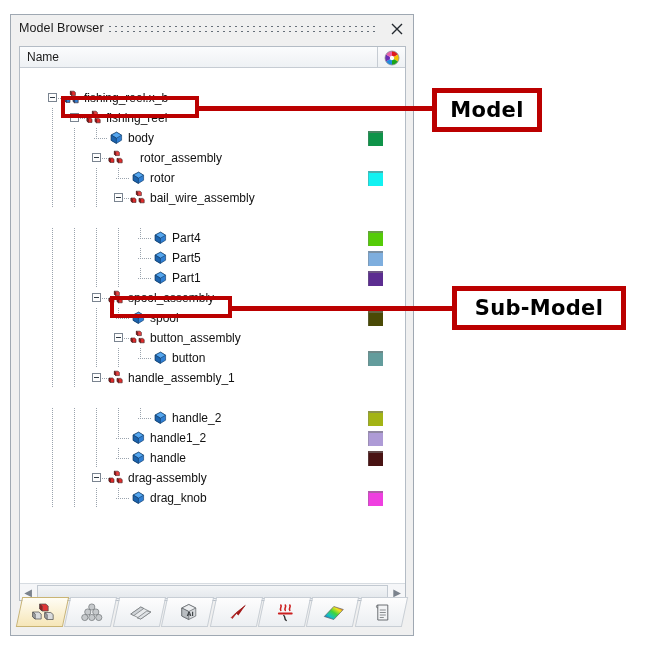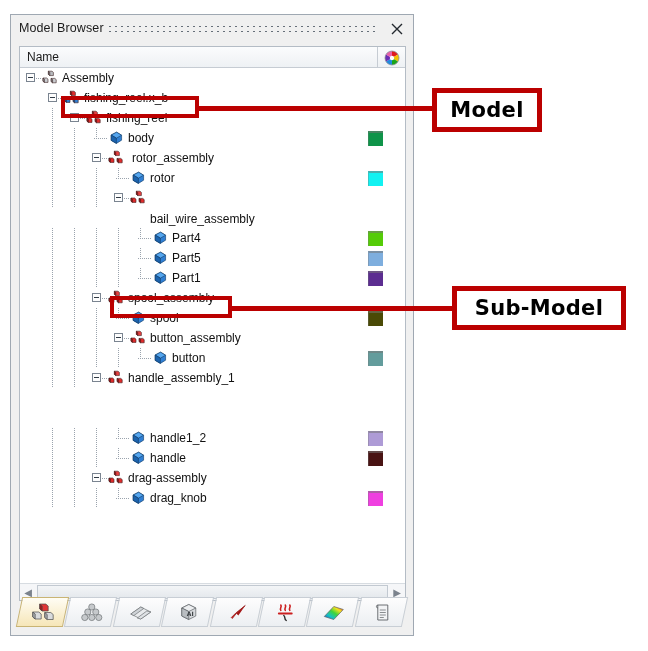--- a/index.html
+++ b/index.html
@@ -204,35 +204,20 @@
             <path d="M8 8 L1.94 11.5 A7 7 0 0 1 1.94 4.5 Z" fill="#6b2fb5"></path>
             <path d="M8 8 L1.94 4.5 A7 7 0 0 1 8 1 Z" fill="#e85fa8"></path>
             <circle cx="8" cy="8" r="2.2" fill="#ffffff"></circle>
             <circle cx="8" cy="8" r="7" fill="none" stroke="#8b939c" stroke-width="0.8"></circle>
           </g>
         </svg>
       </div>
     </div>
 
     <div id="tree-body">
-        <div class="row" style="top: 0px;">
-          <div class="twisty" style="left:6px;"></div>
-          <div class="hline" style="left:16px;top:10px;width:5px;"></div>
-          <div class="icon" style="left:22px;"><svg width="17" height="16" viewBox="0 0 17 16">
-              <g stroke="#3b2020" stroke-width="0.6">
-                <path d="M6.4 1.2 L10.0 1.2 L11.4 2.4 L11.4 5.6 L7.8 5.6 L6.4 4.4 Z" fill="#b9bcc0"></path>
-                <path d="M6.4 1.2 L7.8 2.4 L7.8 5.6 L6.4 4.4 Z" fill="#8e9296"></path>
-                <path d="M1.0 8.0 L4.6 8.0 L6.0 9.2 L6.0 12.4 L2.4 12.4 L1.0 11.2 Z" fill="#c9ccd0"></path>
-                <path d="M1.0 8.0 L2.4 9.2 L2.4 12.4 L1.0 11.2 Z" fill="#8e9296"></path>
-                <path d="M9.2 8.4 L12.8 8.4 L14.2 9.6 L14.2 12.8 L10.6 12.8 L9.2 11.6 Z" fill="#c9ccd0"></path>
-                <path d="M9.2 8.4 L10.6 9.6 L10.6 12.8 L9.2 11.6 Z" fill="#8e9296"></path>
-              </g>
-            </svg></div>
-          <div class="label" style="left:42px;">Assembly</div>
-        </div>
         <div class="row" style="top: 20px;">
           <div class="twisty" style="left:28px;"></div>
           <div class="hline" style="left:38px;top:10px;width:5px;"></div>
           <div class="icon" style="left:44px;"><svg width="17" height="16" viewBox="0 0 17 16">
               <g stroke="#3b2020" stroke-width="0.6">
                 <path d="M6.4 1.2 L10.0 1.2 L11.4 2.4 L11.4 5.6 L7.8 5.6 L6.4 4.4 Z" fill="#e22b2b"></path>
                 <path d="M6.4 1.2 L7.8 2.4 L7.8 5.6 L6.4 4.4 Z" fill="#a81414"></path>
                 <path d="M1.0 8.0 L4.6 8.0 L6.0 9.2 L6.0 12.4 L2.4 12.4 L1.0 11.2 Z" fill="#2f7fd4"></path>
                 <path d="M1.0 8.0 L2.4 9.2 L2.4 12.4 L1.0 11.2 Z" fill="#1c63ad"></path>
                 <path d="M9.2 8.4 L12.8 8.4 L14.2 9.6 L14.2 12.8 L10.6 12.8 L9.2 11.6 Z" fill="#2f7fd4"></path>
@@ -280,21 +265,21 @@
           <div class="icon" style="left:88px;"><svg width="17" height="16" viewBox="0 0 17 16">
               <g stroke="#3b2020" stroke-width="0.6">
                 <path d="M6.4 1.2 L10.0 1.2 L11.4 2.4 L11.4 5.6 L7.8 5.6 L6.4 4.4 Z" fill="#e84040"></path>
                 <path d="M6.4 1.2 L7.8 2.4 L7.8 5.6 L6.4 4.4 Z" fill="#a81414"></path>
                 <path d="M1.0 8.0 L4.6 8.0 L6.0 9.2 L6.0 12.4 L2.4 12.4 L1.0 11.2 Z" fill="#e22b2b"></path>
                 <path d="M1.0 8.0 L2.4 9.2 L2.4 12.4 L1.0 11.2 Z" fill="#a81414"></path>
                 <path d="M9.2 8.4 L12.8 8.4 L14.2 9.6 L14.2 12.8 L10.6 12.8 L9.2 11.6 Z" fill="#e22b2b"></path>
                 <path d="M9.2 8.4 L10.6 9.6 L10.6 12.8 L9.2 11.6 Z" fill="#a81414"></path>
               </g>
             </svg></div>
-          <div class="label" style="left:112px;">rotor_assembly</div>
+          <div class="label" style="left:120px;">rotor_assembly</div>
         </div>
         <div class="row" style="top: 100px;">
           <div class="vline" style="left:32px;top:0;height:20px;"></div>
           <div class="vline" style="left:54px;top:0;height:20px;"></div>
           <div class="vline" style="left:76px;top:0;height:20px;"></div>
           <div class="hline" style="left:96px;top:10px;width:13px;"></div>
           <div class="vline" style="left:98px;top:0;height:11px;"></div>
           <div class="icon" style="left:110px;"><svg width="17" height="16" viewBox="0 0 17 16">
               <g stroke="#123a63" stroke-width="0.6">
                 <path d="M3.2 5.0 L8.6 2.2 L13.6 5.2 L13.6 10.2 L8.4 13.4 L3.2 10.4 Z" fill="#2f7fd4"></path>
@@ -314,21 +299,21 @@
           <div class="icon" style="left:110px;"><svg width="17" height="16" viewBox="0 0 17 16">
               <g stroke="#3b2020" stroke-width="0.6">
                 <path d="M6.4 1.2 L10.0 1.2 L11.4 2.4 L11.4 5.6 L7.8 5.6 L6.4 4.4 Z" fill="#e84040"></path>
                 <path d="M6.4 1.2 L7.8 2.4 L7.8 5.6 L6.4 4.4 Z" fill="#a81414"></path>
                 <path d="M1.0 8.0 L4.6 8.0 L6.0 9.2 L6.0 12.4 L2.4 12.4 L1.0 11.2 Z" fill="#e22b2b"></path>
                 <path d="M1.0 8.0 L2.4 9.2 L2.4 12.4 L1.0 11.2 Z" fill="#a81414"></path>
                 <path d="M9.2 8.4 L12.8 8.4 L14.2 9.6 L14.2 12.8 L10.6 12.8 L9.2 11.6 Z" fill="#e22b2b"></path>
                 <path d="M9.2 8.4 L10.6 9.6 L10.6 12.8 L9.2 11.6 Z" fill="#a81414"></path>
               </g>
             </svg></div>
-          <div class="label" style="left:130px;margin-top:21px;">bail_wire_assembly</div>
+          <div class="label" style="left:130px;">bail_wire_assembly</div>
         </div>
         <div class="row" style="top: 160px;">
           <div class="vline" style="left:32px;top:0;height:20px;"></div>
           <div class="vline" style="left:54px;top:0;height:20px;"></div>
           <div class="vline" style="left:76px;top:0;height:20px;"></div>
           <div class="vline" style="left:98px;top:0;height:20px;"></div>
           <div class="hline" style="left:118px;top:10px;width:13px;"></div>
           <div class="vline" style="left:120px;top:0;height:11px;"></div>
           <div class="icon" style="left:132px;"><svg width="17" height="16" viewBox="0 0 17 16">
               <g stroke="#123a63" stroke-width="0.6">
@@ -451,20 +436,37 @@
               <g stroke="#3b2020" stroke-width="0.6">
                 <path d="M6.4 1.2 L10.0 1.2 L11.4 2.4 L11.4 5.6 L7.8 5.6 L6.4 4.4 Z" fill="#e84040"></path>
                 <path d="M6.4 1.2 L7.8 2.4 L7.8 5.6 L6.4 4.4 Z" fill="#a81414"></path>
                 <path d="M1.0 8.0 L4.6 8.0 L6.0 9.2 L6.0 12.4 L2.4 12.4 L1.0 11.2 Z" fill="#e22b2b"></path>
                 <path d="M1.0 8.0 L2.4 9.2 L2.4 12.4 L1.0 11.2 Z" fill="#a81414"></path>
                 <path d="M9.2 8.4 L12.8 8.4 L14.2 9.6 L14.2 12.8 L10.6 12.8 L9.2 11.6 Z" fill="#e22b2b"></path>
                 <path d="M9.2 8.4 L10.6 9.6 L10.6 12.8 L9.2 11.6 Z" fill="#a81414"></path>
               </g>
             </svg></div>
           <div class="label" style="left:108px;">handle_assembly_1</div>
+        </div>
+        <div class="row" style="top: 340px;">
+          <div class="vline" style="left:32px;top:0;height:20px;"></div>
+          <div class="vline" style="left:54px;top:0;height:20px;"></div>
+          <div class="vline" style="left:76px;top:0;height:20px;"></div>
+          <div class="vline" style="left:98px;top:0;height:20px;"></div>
+          <div class="hline" style="left:118px;top:10px;width:13px;"></div>
+          <div class="vline" style="left:120px;top:0;height:11px;"></div>
+          <div class="icon" style="left:132px;"><svg width="17" height="16" viewBox="0 0 17 16">
+              <g stroke="#123a63" stroke-width="0.6">
+                <path d="M3.2 5.0 L8.6 2.2 L13.6 5.2 L13.6 10.2 L8.4 13.4 L3.2 10.4 Z" fill="#2f7fd4"></path>
+                <path d="M3.2 5.0 L8.6 2.2 L13.6 5.2 L8.4 8.2 Z" fill="#55a6ef"></path>
+                <path d="M3.2 5.0 L8.4 8.2 L8.4 13.4 L3.2 10.4 Z" fill="#1c63ad"></path>
+              </g>
+            </svg></div>
+          <div class="label" style="left:152px;">handle_2</div>
+          <div class="swatch" style="left:348px;top:3px;background:#a3b415;"></div>
         </div>
         <div class="row" style="top: 360px;">
           <div class="vline" style="left:32px;top:0;height:20px;"></div>
           <div class="vline" style="left:54px;top:0;height:20px;"></div>
           <div class="vline" style="left:76px;top:0;height:20px;"></div>
           <div class="hline" style="left:96px;top:10px;width:13px;"></div>
           <div class="vline" style="left:98px;top:0;height:11px;"></div>
           <div class="icon" style="left:110px;"><svg width="17" height="16" viewBox="0 0 17 16">
               <g stroke="#123a63" stroke-width="0.6">
                 <path d="M3.2 5.0 L8.6 2.2 L13.6 5.2 L13.6 10.2 L8.4 13.4 L3.2 10.4 Z" fill="#2f7fd4"></path>

